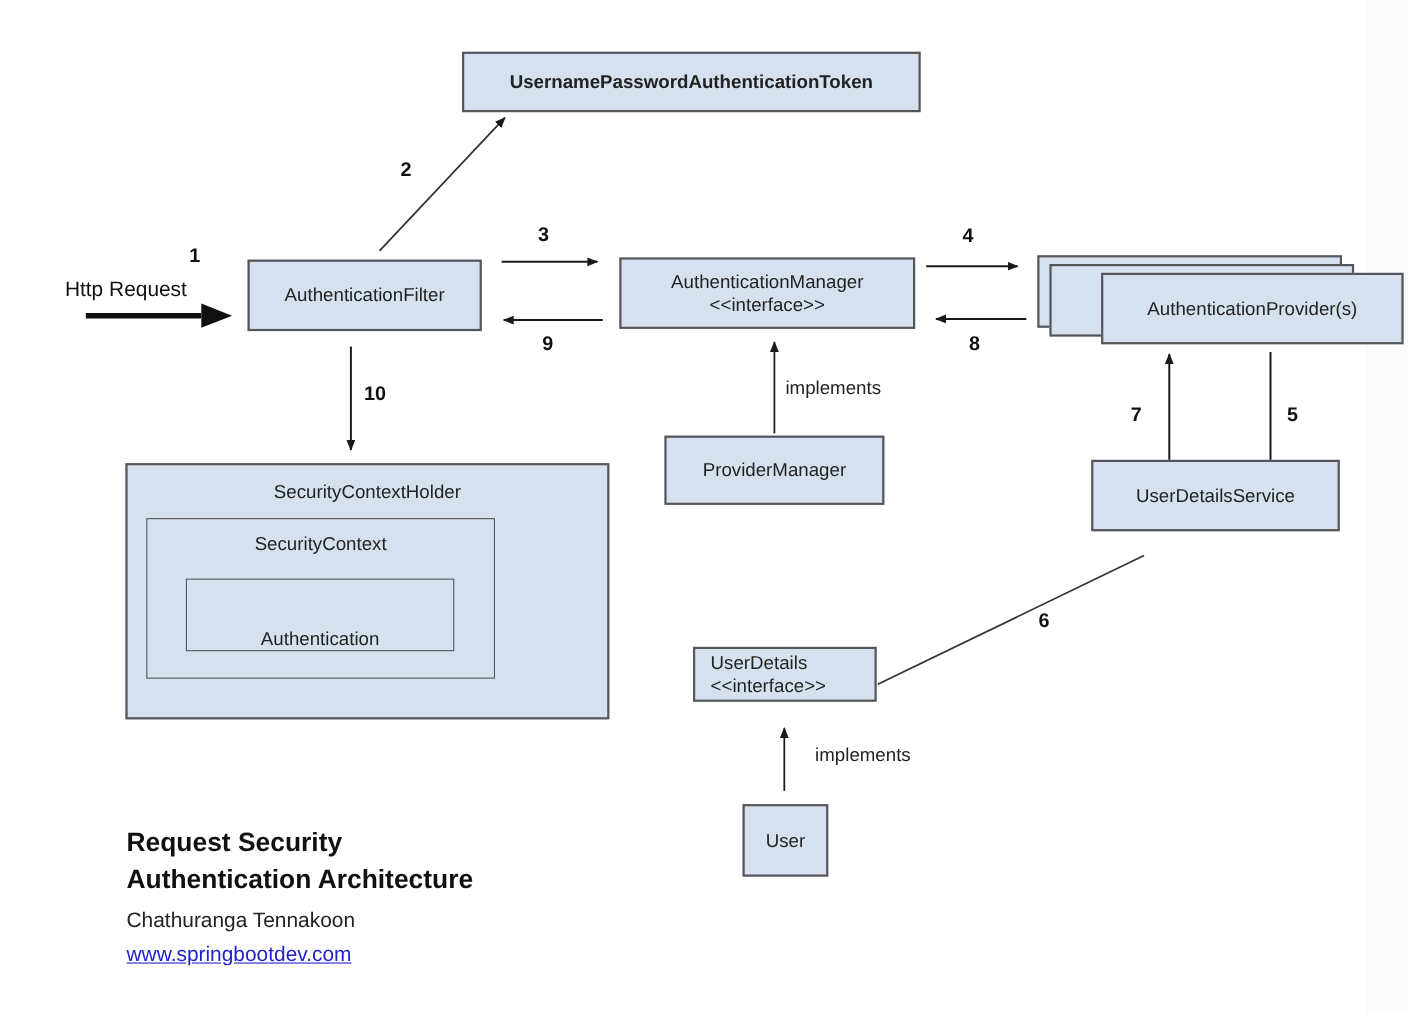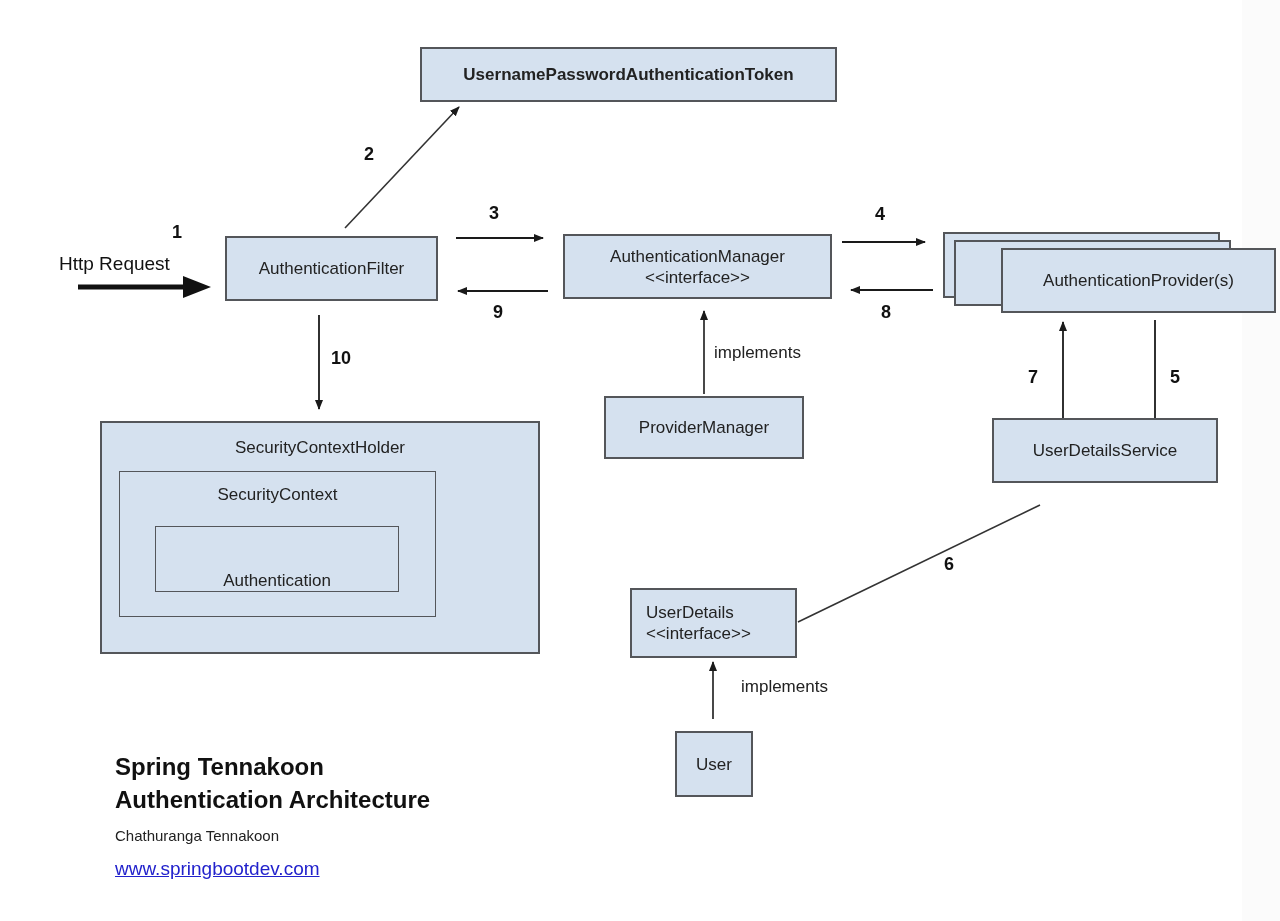--- a/index.html
+++ b/index.html
@@ -84,21 +84,21 @@
     left: 115px; top: 750px;
     font-size: 24px;
     font-weight: bold;
     color: #111;
     line-height: 33px;
   }
 
   #author {
     position: absolute;
     left: 115px; top: 827px;
-    font-size: 15px;
+    font-size: 19px;
     color: #222;
   }
 
   #website-link {
     position: absolute;
     left: 115px; top: 858px;
     font-size: 19px;
     color: var(--link-color, #2222cc);
     text-decoration: underline;
     cursor: pointer;
@@ -166,35 +166,35 @@
   <div class="stack-layer" style="left:943px; top:232px; width:277px; height:66px;"></div>
   <div class="stack-layer" style="left:954px; top:240px; width:277px; height:66px;"></div>
   <div class="node" style="left:965px; top:248px; width:275px; height:65px;margin-left:36px;">
     <span>AuthenticationProvider(s)</span>
   </div>
 
   <div class="node" style="left:604px; top:396px; width:200px; height:63px;">
     <span>ProviderManager</span>
   </div>
 
-  <div class="node" style="left:100px; top:421px; width:440px; height:233px; justify-content:flex-start;">
+  <div class="node" style="left:114px; top:421px; width:440px; height:233px; justify-content:flex-start;">
     <span class="container-label" style="top:14px;">SecurityContextHolder</span>
     <div class="node thin-border" style="left:17px; top:48px; width:317px; height:146px; justify-content:flex-start;">
       <span class="container-label" style="top:12px;">SecurityContext</span>
       <div class="node thin-border" style="left:35px; top:54px; width:244px; height:66px;justify-content:flex-end;">
         <span>Authentication</span>
       </div>
     </div>
   </div>
 
   <div class="node" style="left:992px; top:418px; width:226px; height:65px;">
     <span>UserDetailsService</span>
   </div>
 
-  <div class="node" id="node-user-details" style="left:630px; top:588px; width:167px; height:70px;">
+  <div class="node" id="node-user-details" style="left:630px; top:588px; width:167px; height:50px;">
     <span>UserDetails</span>
     <span>&lt;&lt;interface&gt;&gt;</span>
   </div>
 
   <div class="node" style="left:675px; top:731px; width:78px; height:66px;align-items:center;">
     <span>User</span>
   </div>
 
   <span id="http-request-label" style="left:59px; top:253px;">Http Request</span>
 
@@ -206,19 +206,19 @@
   <span class="step-num" style="left:944px; top:554px;">6</span>
   <span class="step-num" style="left:1028px; top:367px;">7</span>
   <span class="step-num" style="left:881px; top:302px;">8</span>
   <span class="step-num" style="left:493px; top:302px;">9</span>
   <span class="step-num" style="left:331px; top:348px;">10</span>
 
   <span class="edge-label" style="left:714px; top:343px;">implements</span>
   <span class="edge-label" style="left:741px; top:677px;">implements</span>
 
   <div id="title">
-    <div>Spring Tennakoon</div>
+    <div>Request Security</div>
     <div>Authentication Architecture</div>
   </div>
   <div id="author">Chathuranga Tennakoon</div>
   <a id="website-link">www.springbootdev.com</a>
 
 </div>
 
 </body></html>

